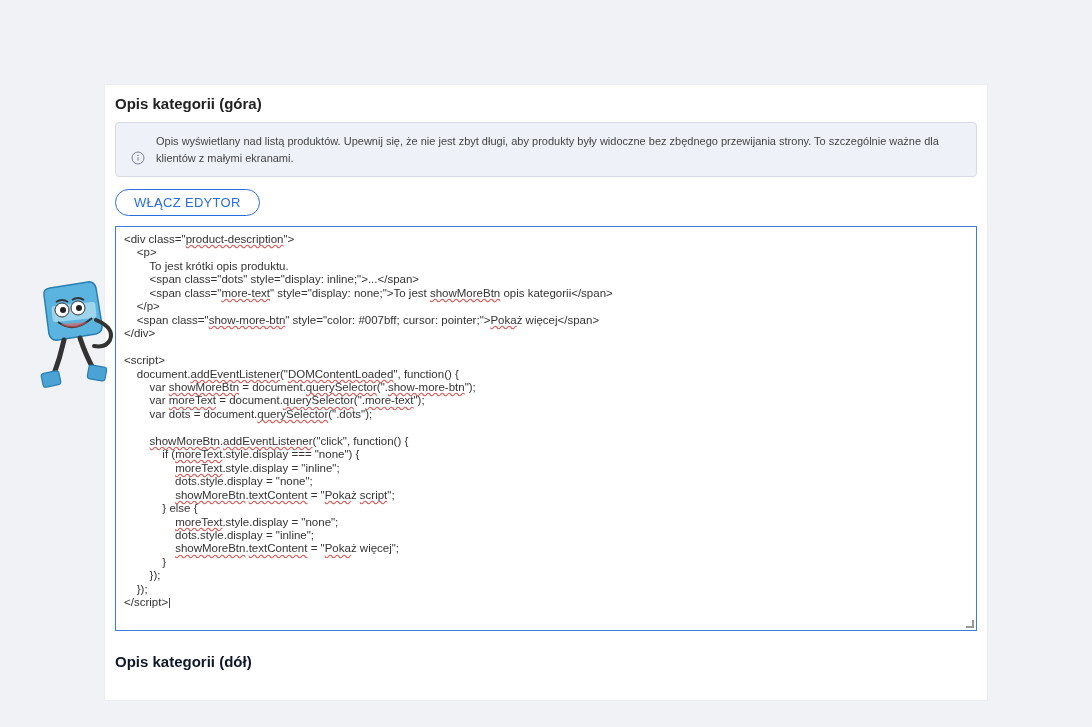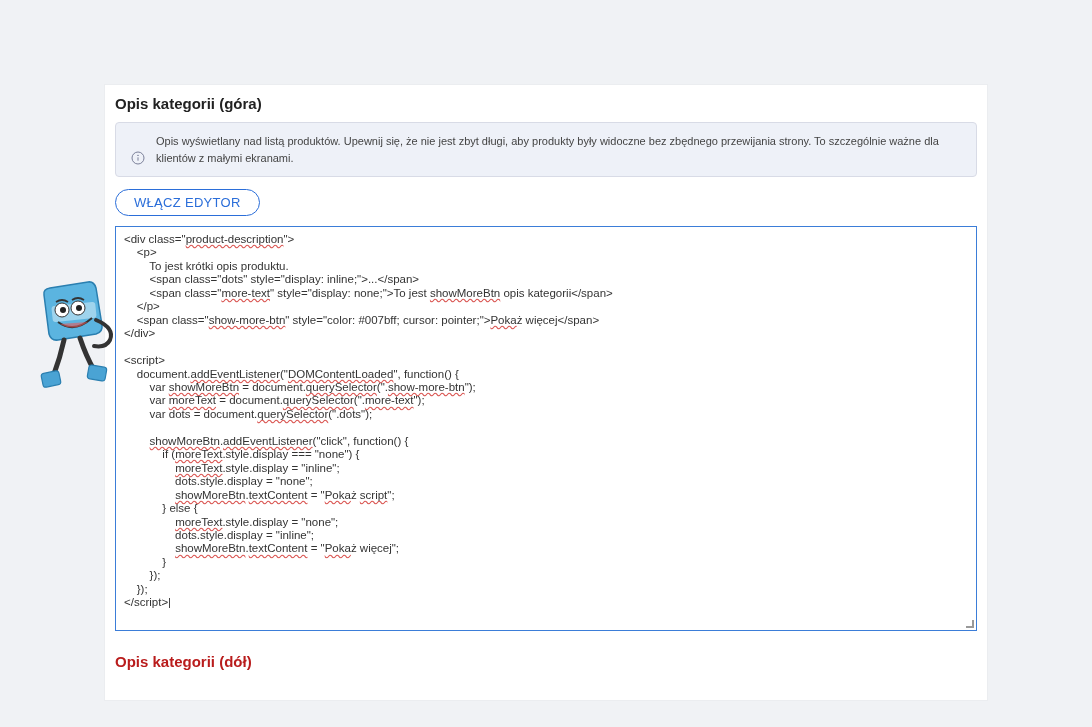--- a/index.html
+++ b/index.html
@@ -102,21 +102,21 @@
       right: 0;
       bottom: 0;
       border-right: 2px solid #999;
       border-bottom: 2px solid #999;
       width: 6px;
       height: 6px;
     }
     .section-title-bottom {
       font-size: 15px;
       font-weight: 600;
-      color: #b91c1c;
+      color: #0f172a;
       padding: 22px 10px 0 10px;
     }
     .mascot {
       position: absolute;
       left: 30px;
       top: 280px;
       width: 95px;
       height: 115px;
       z-index: 10;
     }

